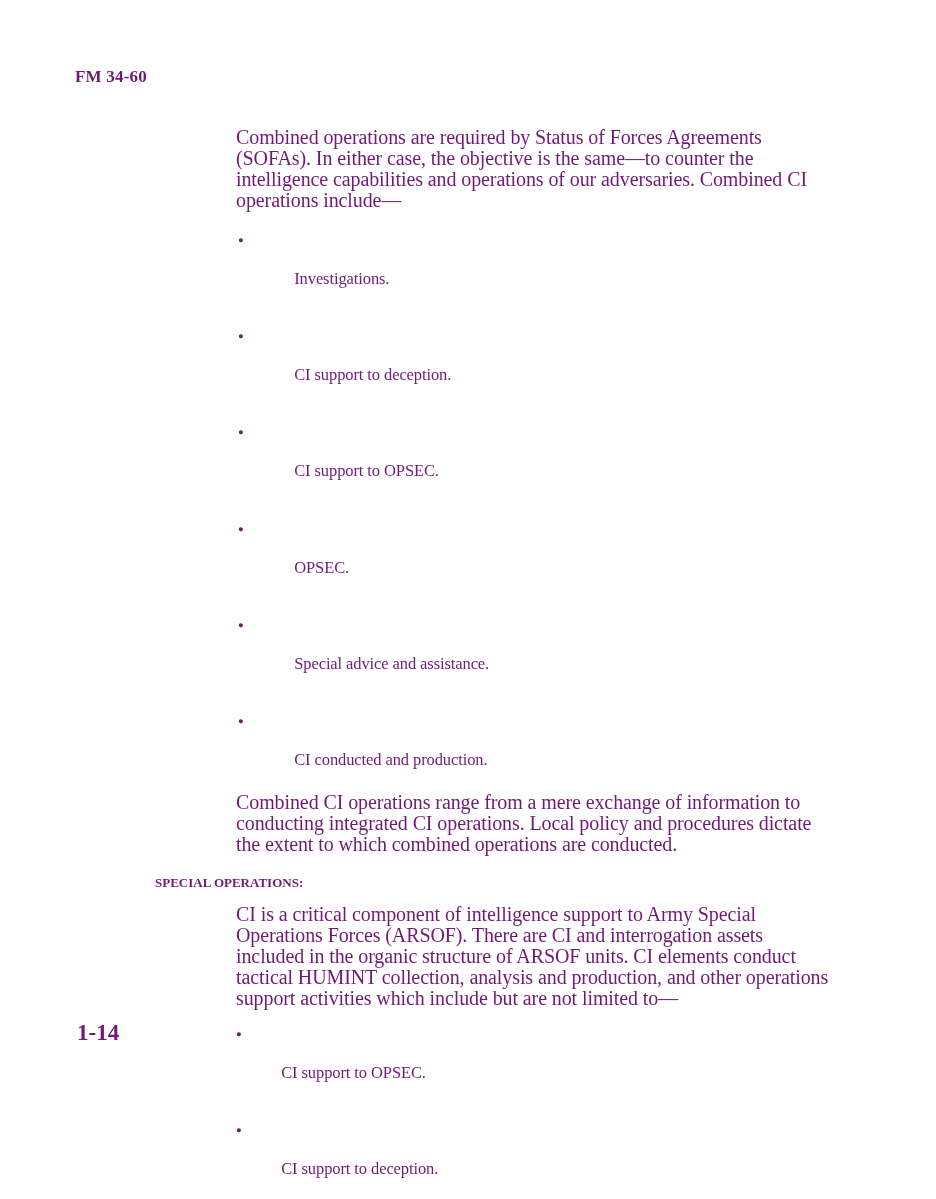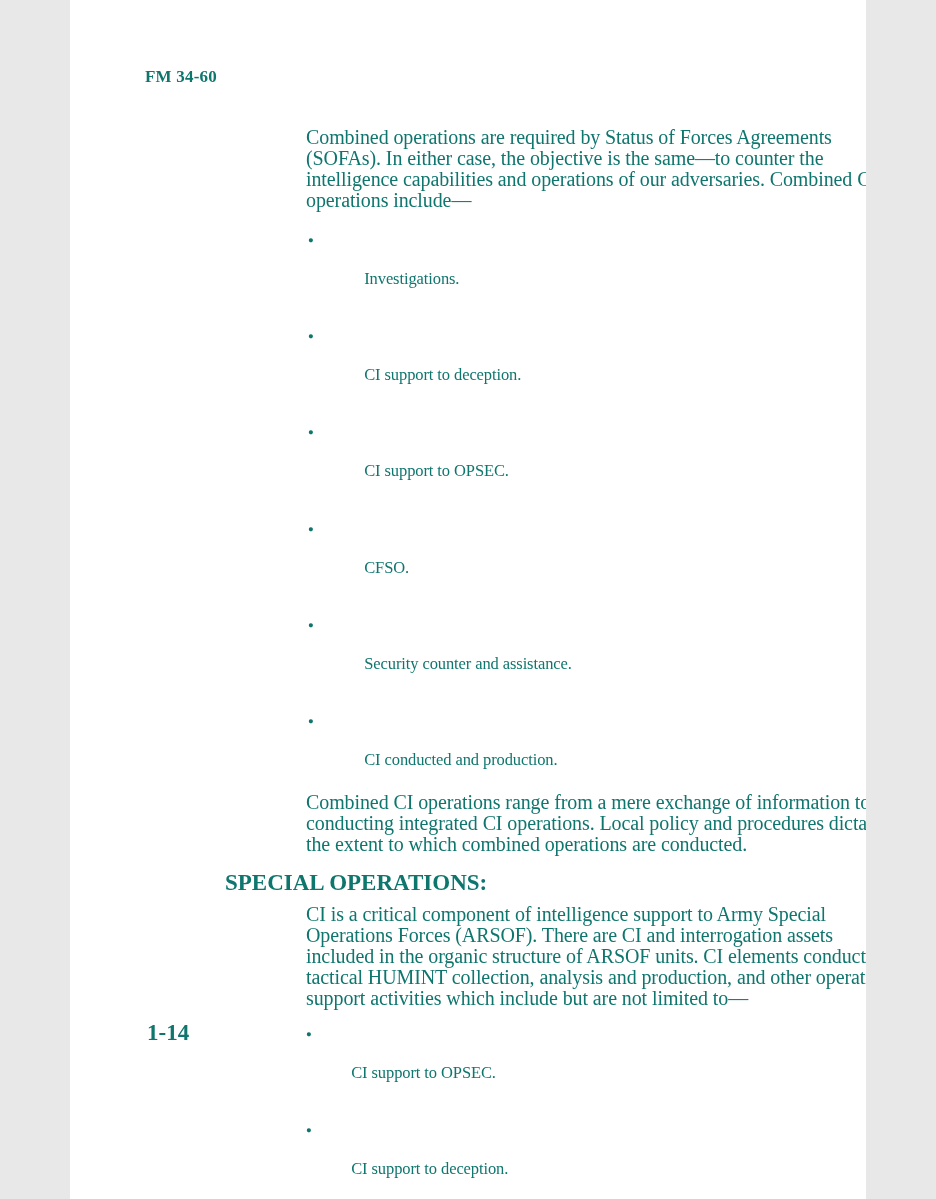--- a/index.html
+++ b/index.html
@@ -1,23 +1,23 @@
 <!DOCTYPE html>
 <html><head>
 <meta charset="utf-8">
 <style>
   * { box-sizing: border-box; }
   html, body { margin: 0; padding: 0; background: #e8e8e8; }
   .page {
     position: relative;
-    width: 796px;
+    width: 936px;
     height: 1199px;
     margin: 0 auto;
     background: #ffffff;
-    color: #0f766e;
+    color: #701a75;
     font-family: "Liberation Serif", "DejaVu Serif", serif;
     overflow: hidden;
   }
   .doc-header {
     position: absolute;
     left: 75px;
     top: 67px;
     font-size: 17px;
     font-weight: bold;
     letter-spacing: 0.2px;
@@ -54,21 +54,21 @@
   .bullet {
     position: absolute;
     top: 3.5px;
     font-size: 9.5px;
     line-height: 12px;
   }
   ul.list-spaced .bullet { left: 2px; }
   ul.list-tight  .bullet { left: 0px; }
   .section-heading {
     margin: 18px 0 0 -81px;
-    font-size: 23px;
+    font-size: 13px;
     line-height: 19px;
     font-weight: bold;
     white-space: pre;
   }
   .para-after-heading { margin-top: 2.5px; }
   .para-after-list { margin-top: 14.5px; }
   ul.bullet-list + .para { margin-top: 3px; }
   .section-heading + .para { margin-top: 12px; }
   .page-number {
     position: absolute;
@@ -101,25 +101,25 @@
       <li>
         <span class="bullet">●</span>
         <span>CI support to deception.</span>
       </li>
       <li>
         <span class="bullet">●</span>
         <span>CI support to OPSEC.</span>
       </li>
       <li>
         <span class="bullet">●</span>
-        <span>CFSO.</span>
+        <span>OPSEC.</span>
       </li>
       <li>
         <span class="bullet">●</span>
-        <span>Security counter and assistance.</span>
+        <span>Special advice and assistance.</span>
       </li>
       <li>
         <span class="bullet">●</span>
         <span>CI conducted and production.</span>
       </li>
     </ul>
 
     <p class="para para-after-list">Combined CI operations range from a mere exchange of information to
 conducting integrated CI operations. Local policy and procedures dictate
 the extent to which combined operations are conducted.</p>

